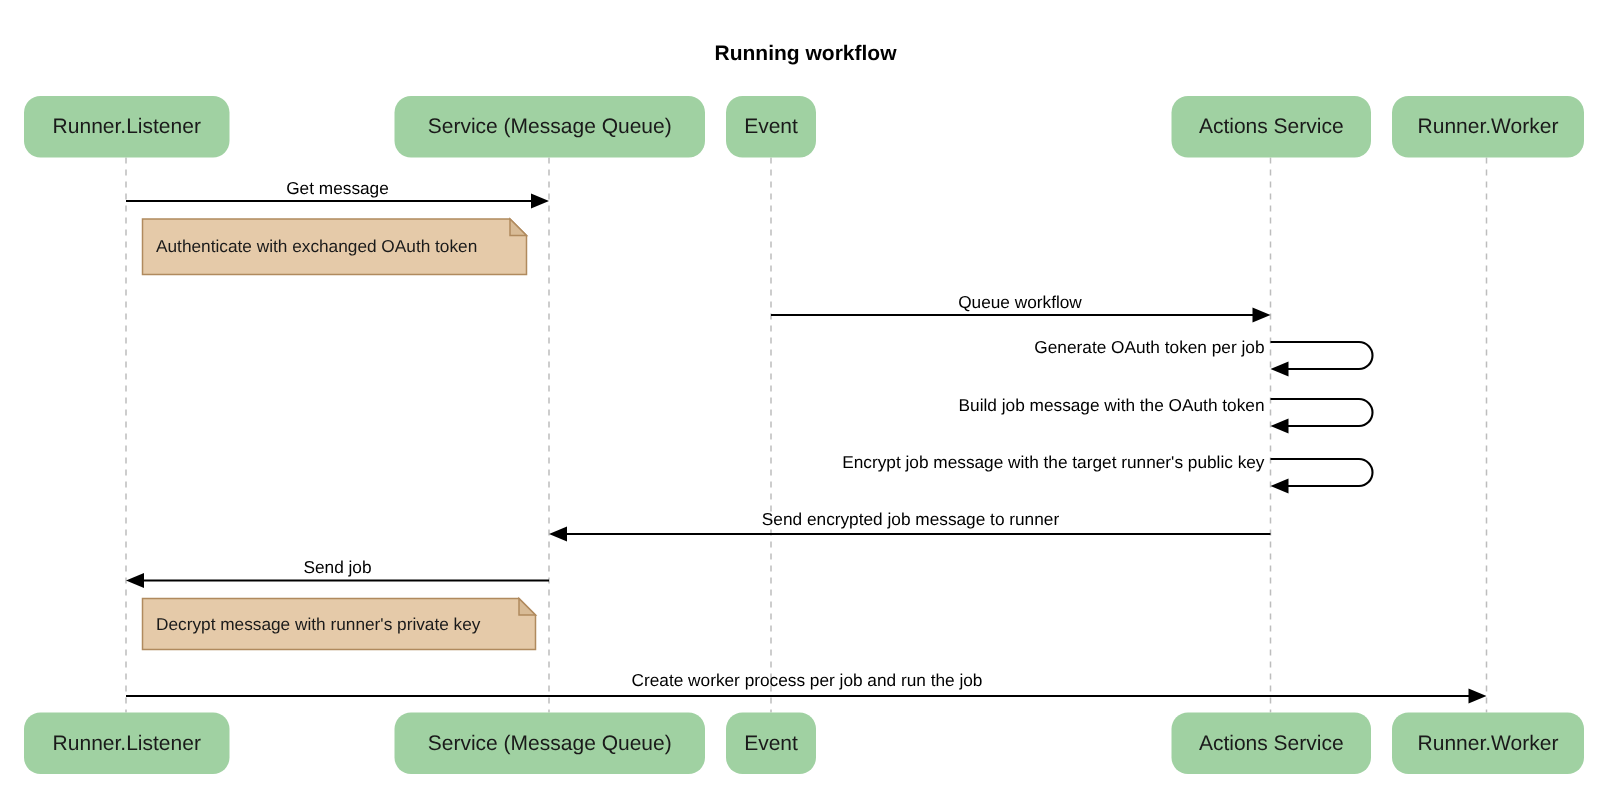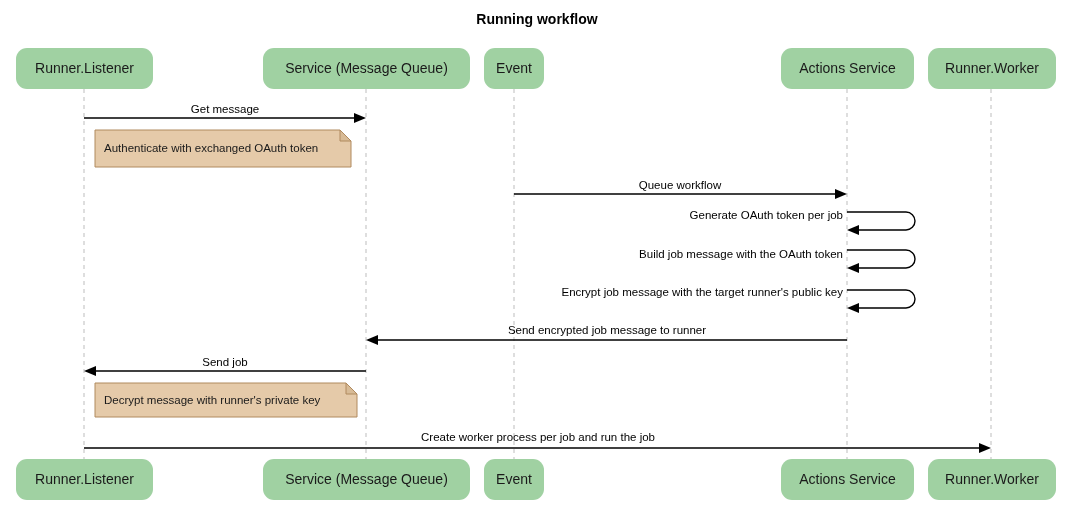--- a/index.html
+++ b/index.html
@@ -10,21 +10,21 @@
   body {
     width: 1072px;
     height: 523px;
     font-family: "Liberation Sans", sans-serif;
     color: #000000;
     overflow: hidden;
     position: relative;
   }
   #diagram-root {
     position: absolute;
-    left: 0; top: 0;
+    left: 0; top: 16px;
     width: 1072px;
     height: 401px;
   }
   svg.diagram-canvas {
     position: absolute;
     left: 0; top: 0;
     width: 1072px;
     height: 523px;
     display: block;
   }

